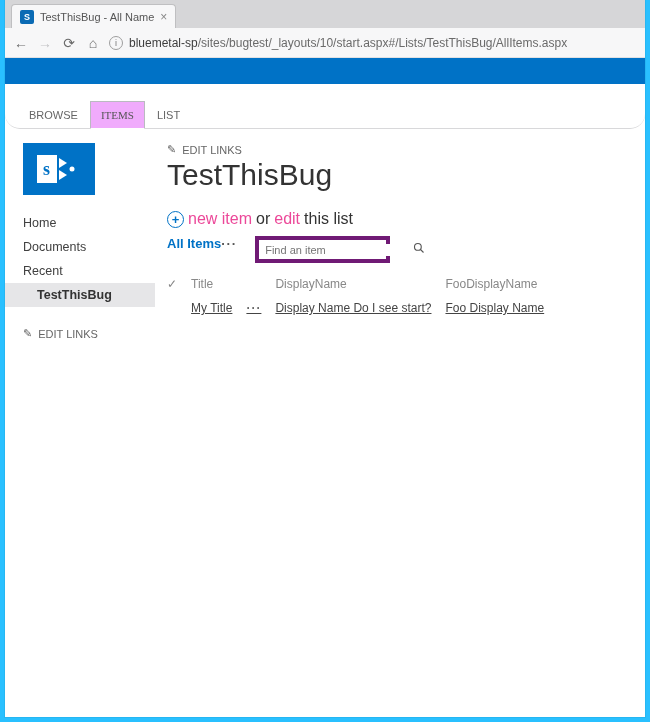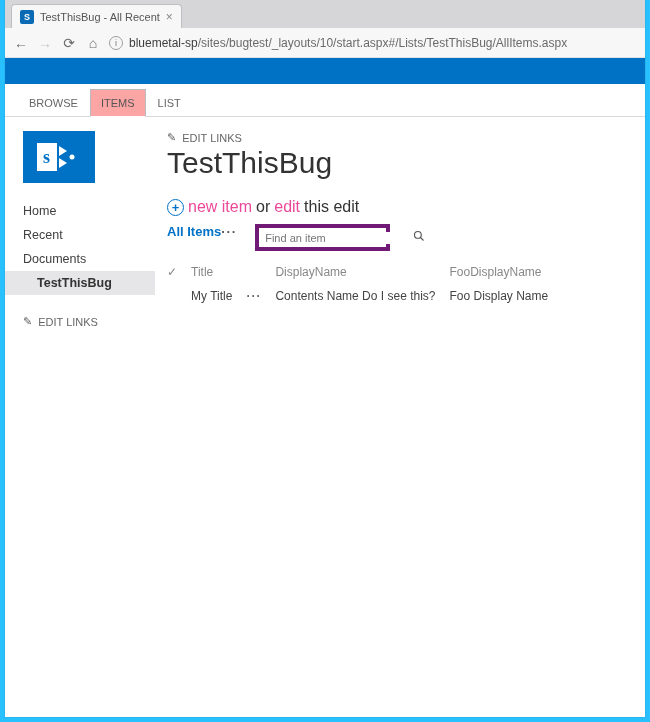--- a/index.html
+++ b/index.html
@@ -86,38 +86,40 @@
   .addrbox .host { color:#3d3d3d;margin-top:48px; }
 
   
   .ribbonstrip {
     background: #0072c6;
     height: 26px;
   }
 
   
   .sp-tabbar {
-    height: 33px;
+    height: 45px;
     border-bottom: 1px solid #d8d8da;
     display: flex;
     align-items: flex-end;
     gap: 2px;
     padding-left: 14px;
     font-size: 11px;
+    border-radius: 15px;
   }
   .sp-tab {
     padding: 7px 10px;
     color: #666;
   }
   .sp-tab.active {
     border: 1px solid #babac0;
     border-bottom: 1px solid #fff;
-    background: #fca5a5;
+    background: #f0abfc;
     color: #555;
     margin-bottom: -1px;
+    font-family: Liberation Serif, serif;
   }
 
   
   .content {
     flex: 1;
     display: flex;
     overflow: hidden;
   }
   .sidebar {
     width: 150px;
@@ -168,36 +170,36 @@
     display:flex; align-items:center;
     border:4px solid #701a75; height:27px; width:135px;
   }
   .searchbox input {
     border:none; outline:none; flex:1; padding:0 6px; font-size:11px; color:#666;
   }
   .searchbox .sicon { width:22px; text-align:center; color:#555; font-size:12px; }
 
   table.list { border-collapse: collapse; font-size:12px; color:#555; }
   table.list th { text-align:left; font-weight:normal; color:#888; padding: 4px 14px 8px 0; vertical-align:top;}
-  table.list td { padding: 2px 14px 2px 0; color:#444; vertical-align:top;}
+  table.list td { padding: 2px 14px 2px 0; color:#444; vertical-align:top;text-decoration:underline;}
   .checkcol { width:20px; color:#888; }
   .row-ellipsis { font-weight:bold; color:#666; letter-spacing:1px; }
 
   .pencil-icon { font-size:11px; color:#666; }
 </style>
 </head>
 <body>
 
 <div class="outer">
   <div class="window">
 
     <div class="tabbar">
       <div class="tab">
         <span class="favicon">S</span>
-        <span>TestThisBug - All Recent</span>
+        <span>TestThisBug - All Name</span>
         <span class="close">×</span>
       </div>
     </div>
 
     <div class="addrrow">
       <span class="navicon">←</span>
       <span class="navicon disabled">→</span>
       <span class="navicon">⟳</span>
       <span class="navicon">⌂</span>
       <div class="addrbox">
@@ -221,43 +223,43 @@
           <svg width="44" height="34" viewBox="0 0 44 34">
             <rect x="0" y="3" width="20" height="28" fill="#fff"></rect>
             <text x="6" y="23" font-family="Segoe UI" font-size="18" font-weight="bold" fill="#0072c6">s</text>
             <polygon points="22,6 30,11 22,16" fill="#fff"></polygon>
             <polygon points="22,18 30,23 22,28" fill="#fff"></polygon>
             <circle cx="35" cy="17" r="2.5" fill="#fff"></circle>
           </svg>
         </div>
         <ul class="navlist">
           <li>Home</li>
+          <li>Documents</li>
           <li>Recent</li>
-          <li>Documents</li>
           <li class="indent active">TestThisBug</li>
         </ul>
         <div class="editlinks">
           <span class="pencil-icon">✎</span>
           <span>EDIT LINKS</span>
         </div>
       </div>
 
       <div class="main">
         <div class="top-editlinks">
           <span class="pencil-icon">✎</span>
           <span>EDIT LINKS</span>
         </div>
         <h1 class="pageheading">TestThisBug</h1>
 
         <div class="newitem-row">
           <span class="plus-circle">+</span>
           <span class="link">new item</span>
           <span>or</span>
           <span class="link">edit</span>
-          <span>this edit</span>
+          <span>this list</span>
         </div>
 
         <div class="viewrow">
           <span class="allitems">All Items</span>
           <span class="ellipsis">···</span>
           <div style="flex:0 0 18px"></div>
           <div class="searchbox">
             <input type="text" placeholder="Find an item" style="">
             <span class="sicon">
               <svg width="12" height="12" viewBox="0 0 16 16">
@@ -276,21 +278,21 @@
               <th></th>
               <th>DisplayName</th>
               <th>FooDisplayName</th>
             </tr>
           </thead>
           <tbody>
             <tr>
               <td></td>
               <td>My Title</td>
               <td><span class="row-ellipsis">···</span></td>
-              <td>Contents Name Do I see this?</td>
+              <td>Display Name Do I see start?</td>
               <td>Foo Display Name</td>
             </tr>
           </tbody>
         </table>
       </div>
 
     </div>
   </div>
 </div>
 

